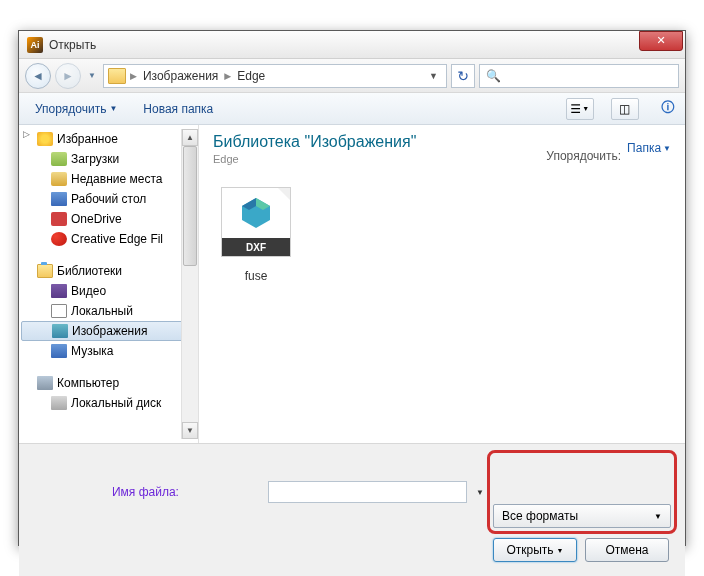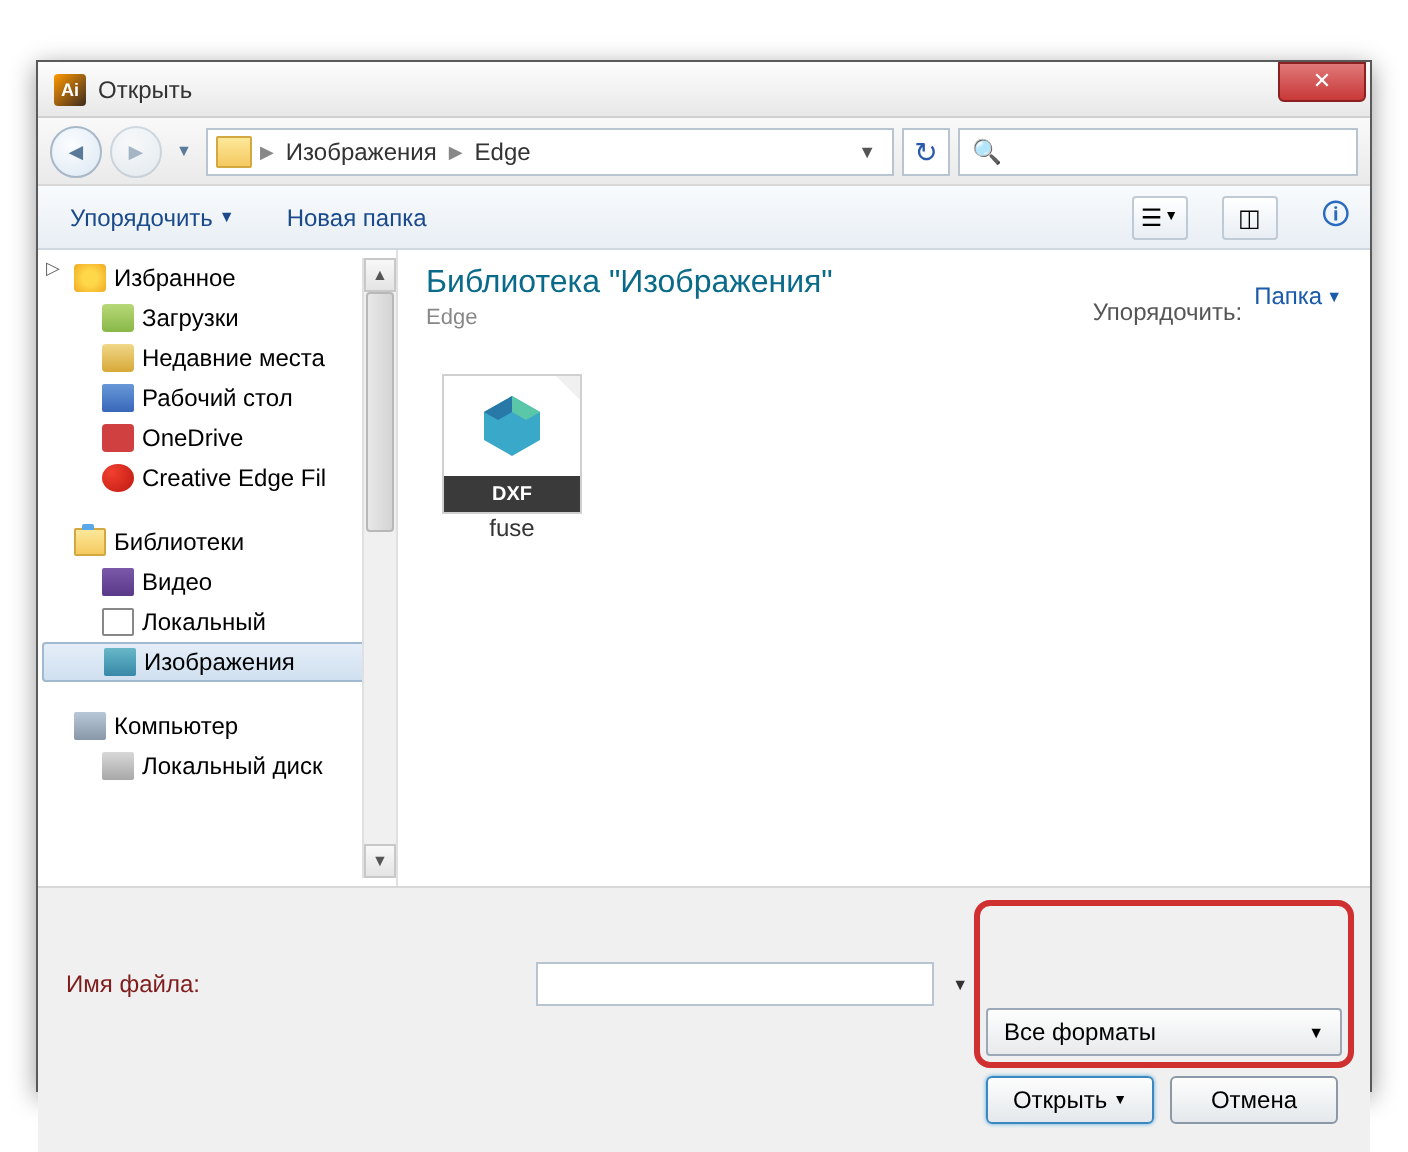--- a/index.html
+++ b/index.html
@@ -55,28 +55,28 @@
 .tree-gap { height: 12px; }
 .content { flex: 1; background: #fff; padding: 8px 14px; position: relative; }
 .content-head { display: flex; align-items: flex-start; }
 .content-title { color: #0a6a8a; font-size: 16px; }
 .content-sub { color: #888; font-size: 11px; margin-top: 2px; }
 .content-sort { margin-left: auto; display: flex; align-items: center; gap: 6px; font-size: 11px; }
 .sort-lbl { color: #555; margin-top: 16px; }
 .sort-val { color: #1a5aaa; cursor: pointer; display: flex; align-items: center; gap: 2px; }
 .file-grid { margin-top: 18px; display: flex; flex-wrap: wrap; gap: 12px; }
 .file-item { width: 86px; text-align: center; cursor: pointer; padding: 4px; }
-.file-thumb { width: 70px; height: 70px; margin: 0 auto 0; background: #fff; border: 1px solid #d0d0d0; position: relative; overflow: hidden; }
+.file-thumb { width: 70px; height: 70px; margin: 0 auto 12px; background: #fff; border: 1px solid #d0d0d0; position: relative; overflow: hidden; }
 .file-thumb::before { content: ""; position: absolute; top: 0; right: 0; border-style: solid; border-width: 0 12px 12px 0; border-color: transparent #f0f0f0 transparent transparent; }
 .dxf-logo { position: absolute; top: 8px; left: 50%; transform: translateX(-50%); width: 40px; height: 34px; }
 .dxf-badge { position: absolute; bottom: 0; left: 0; right: 0; height: 18px; background: #3a3a3a; color: #fff; font-size: 10px; font-weight: bold; display: flex; align-items: center; justify-content: center; }
 .file-name { color: #333; font-size: 12px; }
 .footer { background: #f0f0f0; border-top: 1px solid #d8d8d8; padding: 12px 14px 14px; }
 .file-row { display: flex; align-items: center; gap: 6px; margin-bottom: 10px; }
-.file-lbl { width: 230px; text-align: left; color: #7f1d1d; padding-right: 4px; }
+.file-lbl { width: 230px; text-align: center; color: #6d28d9; padding-right: 4px; }
 .file-input { width: 200px; height: 22px; border: 1px solid #b8c4d0; background: #fff; padding: 0 4px; }
 .file-drop { width: 14px; font-size: 8px; color: #333; cursor: pointer; text-align: center; }
 .format-wrap { position: relative; }
 .format-select { width: 178px; height: 24px; border: 1px solid #9aa8b8; background: linear-gradient(#fdfdfd, #e8eaec); padding: 0 8px; display: flex; align-items: center; cursor: pointer; border-radius: 2px; margin-top: 48px; }
 .format-select span:first-child { flex: 1; }
 .highlight { position: absolute; top: -6px; left: -6px; right: -6px; bottom: -6px; border: 3px solid #d03030; border-radius: 8px; pointer-events: none; }
 .btn-row { display: flex; justify-content: flex-end; gap: 8px; padding-right: 2px; }
 .btn { width: 84px; height: 24px; border: 1px solid #8a98a8; background: linear-gradient(#fdfdfd, #e4e8ec); border-radius: 3px; cursor: pointer; display: flex; align-items: center; justify-content: center; }
 .btn.primary { border: 1px solid #3a88c0; box-shadow: 0 0 2px #5aa8e0; }
 .scrollbar { position: absolute; right: 0; top: 0; bottom: 0; width: 17px; background: #f0f0f0; border-left: 1px solid #e0e0e0; }
@@ -167,20 +167,24 @@
             <span>Видео</span>
           </div>
         <div class="tree-item child">
             <div class="tree-icon ico-doc"></div>
             <span>Локальный</span>
           </div>
         <div class="tree-item child selected">
             <div class="tree-icon ico-img"></div>
             <span>Изображения</span>
           </div>
+        <div class="tree-item child">
+            <div class="tree-icon ico-mus"></div>
+            <span>Музыка</span>
+          </div>
         <div class="tree-gap"></div>
         <div class="tree-item">
             <div class="tree-icon ico-comp"></div>
             <span>Компьютер</span>
           </div>
         <div class="tree-item child">
             <div class="tree-icon ico-disk"></div>
             <span>Локальный диск</span>
           </div>
         <div class="scrollbar">

